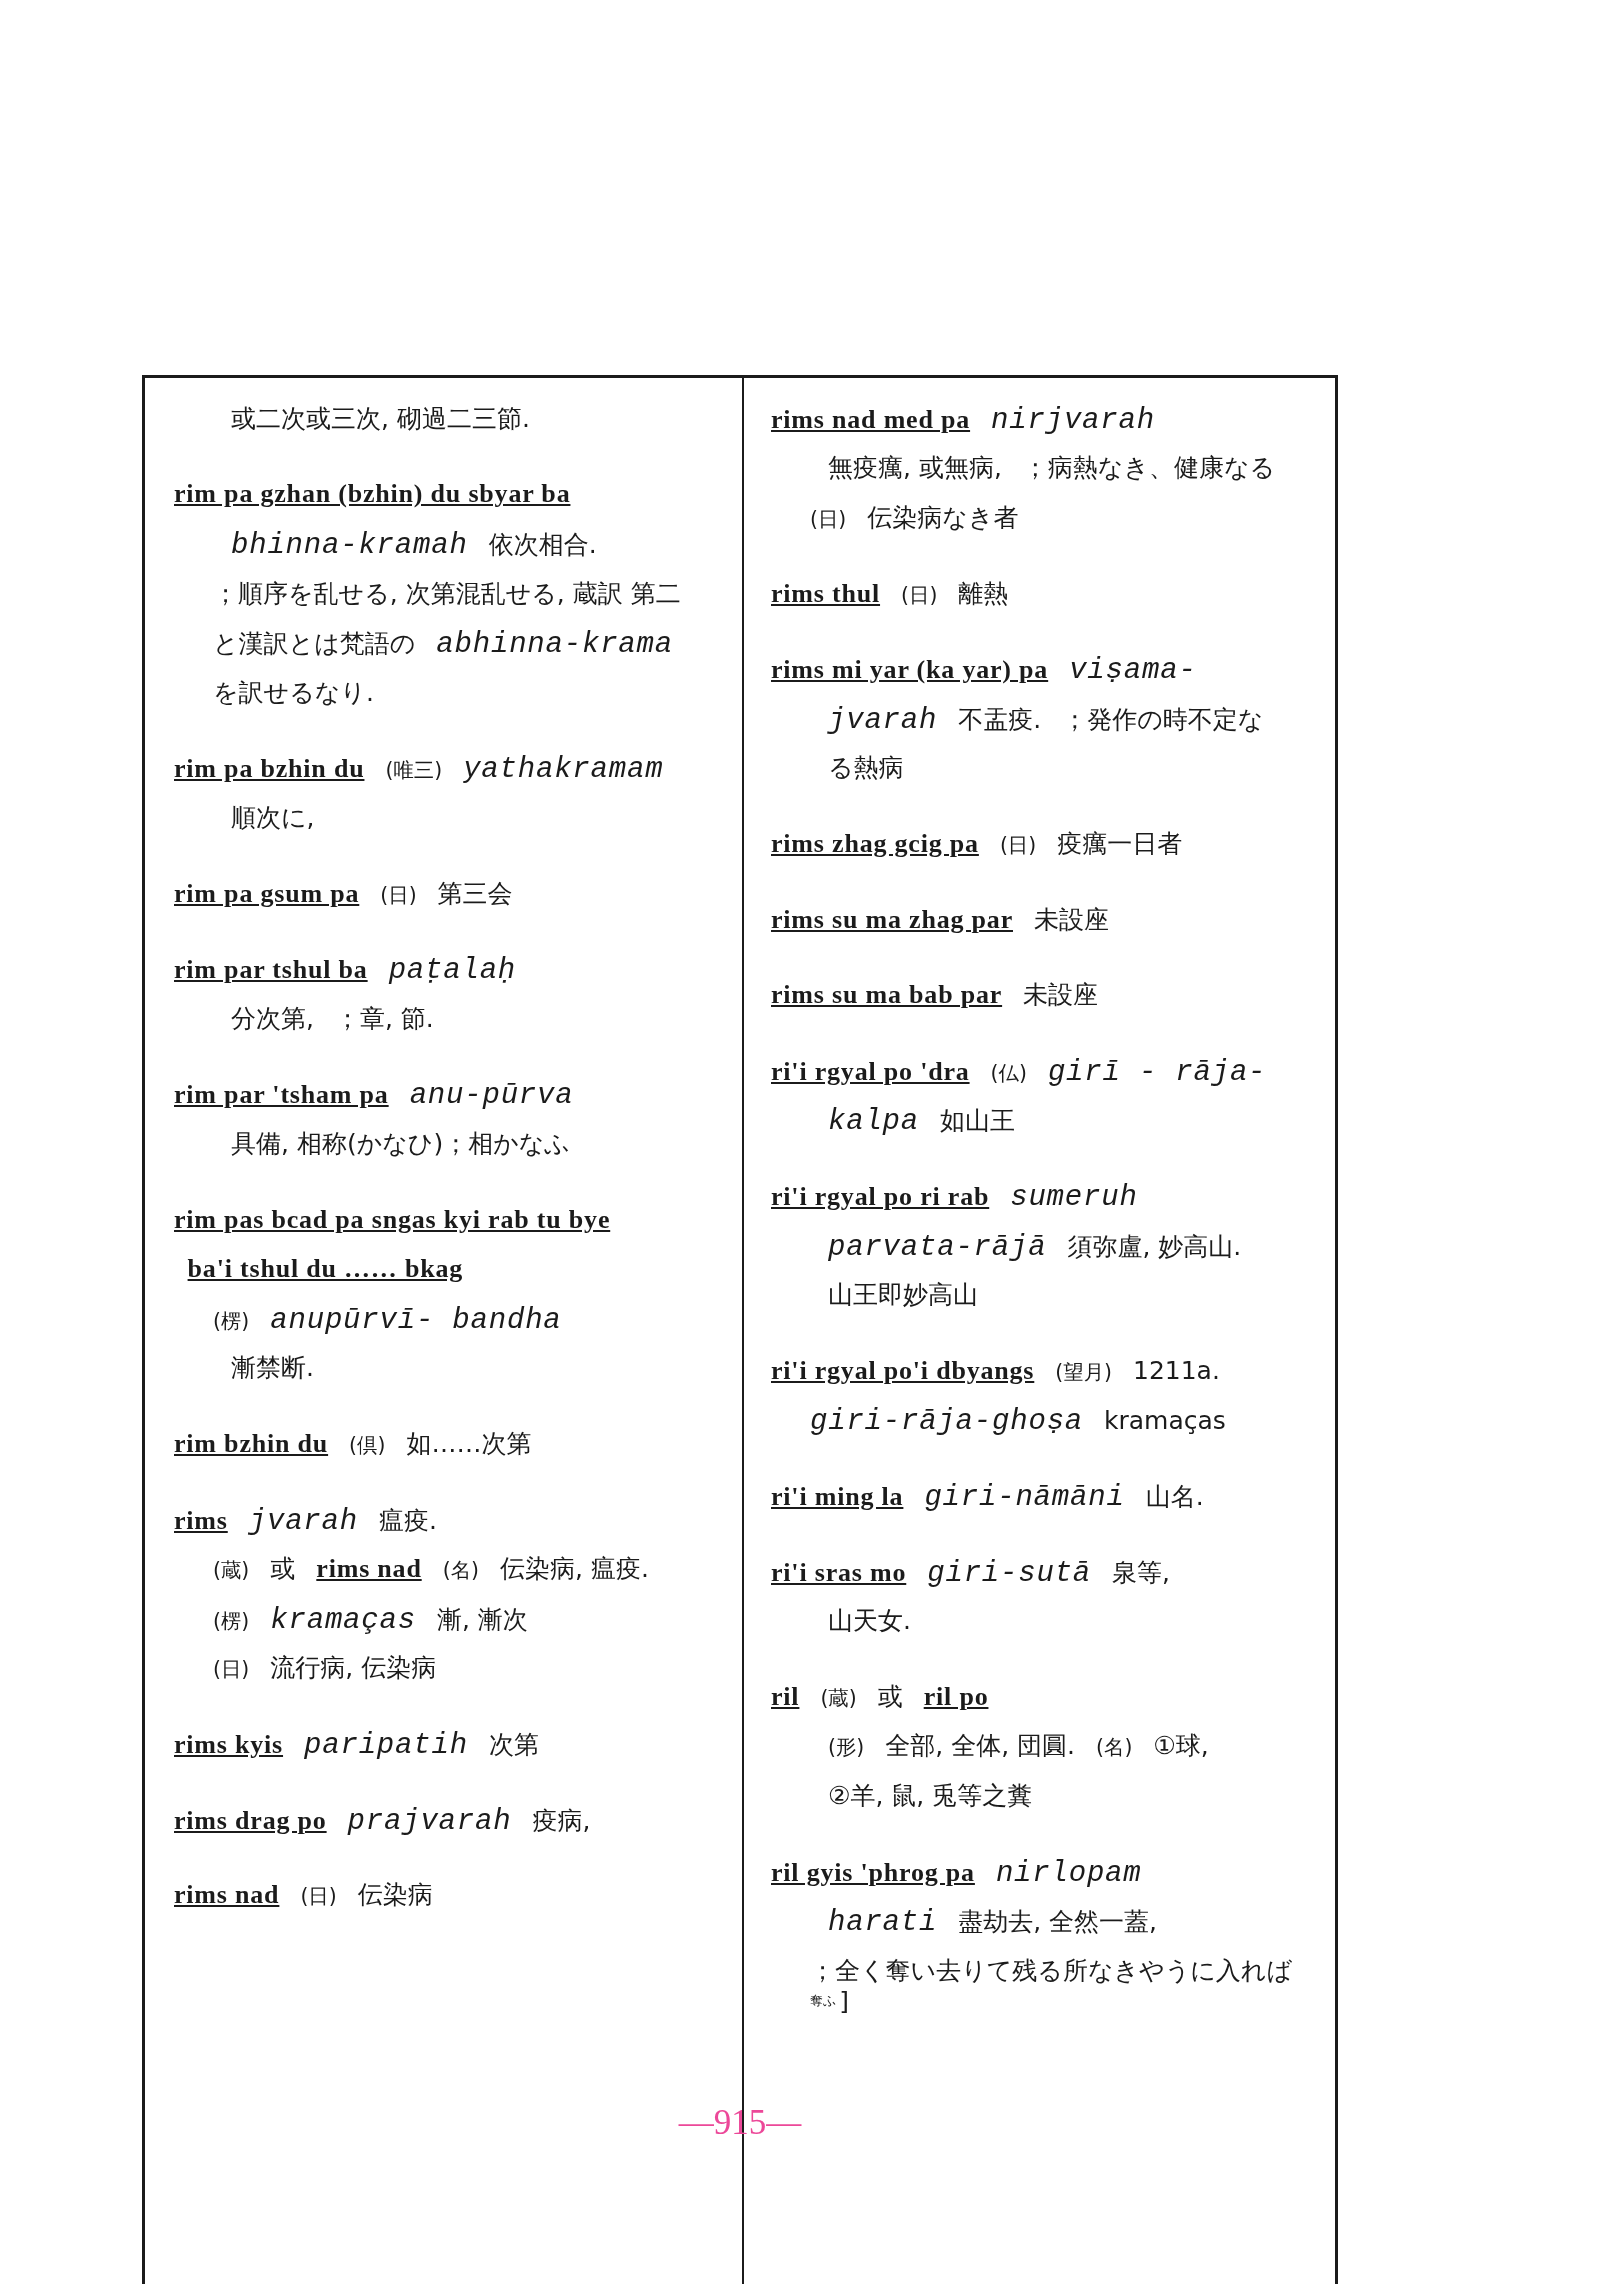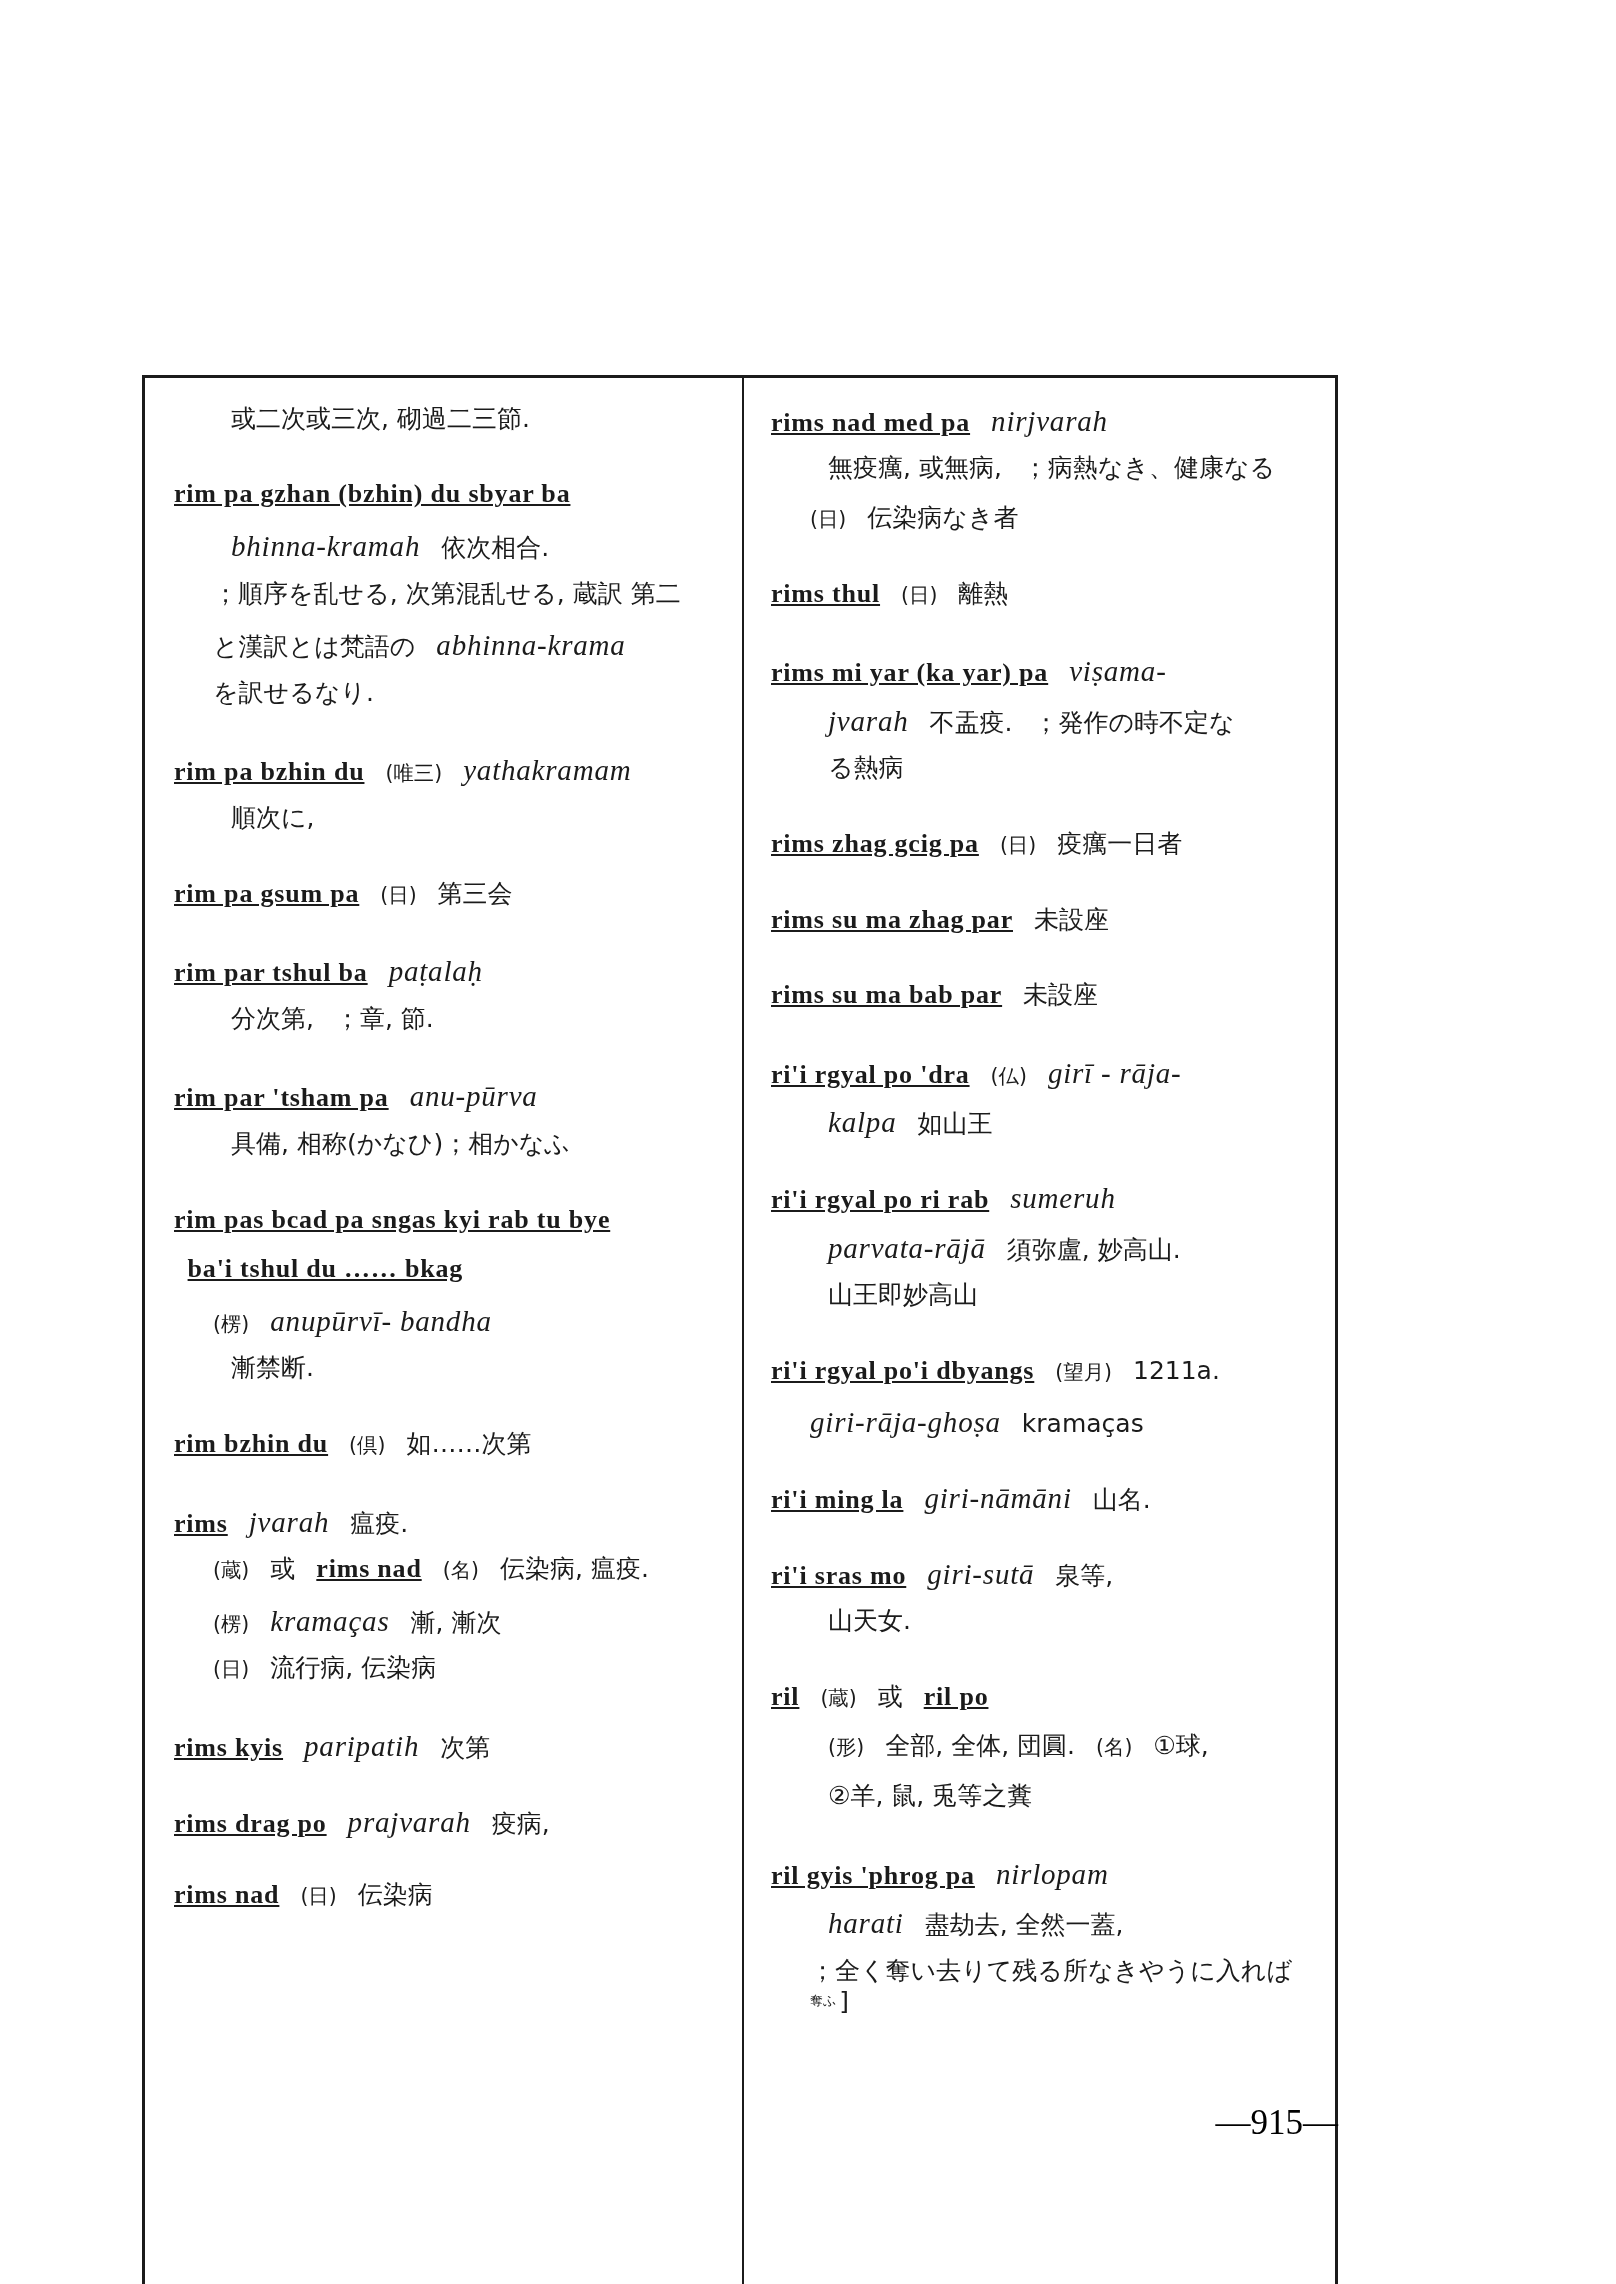--- a/index.html
+++ b/index.html
@@ -39,44 +39,44 @@
   .seg{margin-right:21px;white-space:pre-wrap;}
   .seg:last-child{margin-right:0;}
   .seg.tib{
     font-family:"Liberation Serif",serif;
     font-weight:bold;
     font-size:26px;
     letter-spacing:0.8px;
     text-decoration:underline;
   }
   .seg.rom{
-    font-family:Liberation Serif, serif;
+    font-family:Liberation Mono, monospace;
     font-style:italic;
     font-size:29px;
     letter-spacing:0.8px;
   }
   .seg.jp{
     font-size:25px;
   }
   .seg.tag{
     font-size:20.4px;
   }
   .seg.sup{
     font-size:13px;
     vertical-align:super;
     margin-right:3px;
   }
   .page-number{
     position:absolute;
     left:142px;top:2103px;
     width:1196px;
-    text-align:right;
+    text-align:center;
     font-family:"Liberation Serif",serif;
     font-size:35px;
-    color:#000000;
+    color:#ec4899;
   }
 </style>
 </head>
 <body>
 
 <div class="page">
 
   <div class="content-frame">
     <div class="column-divider"></div>
     <div class="col col-left">

